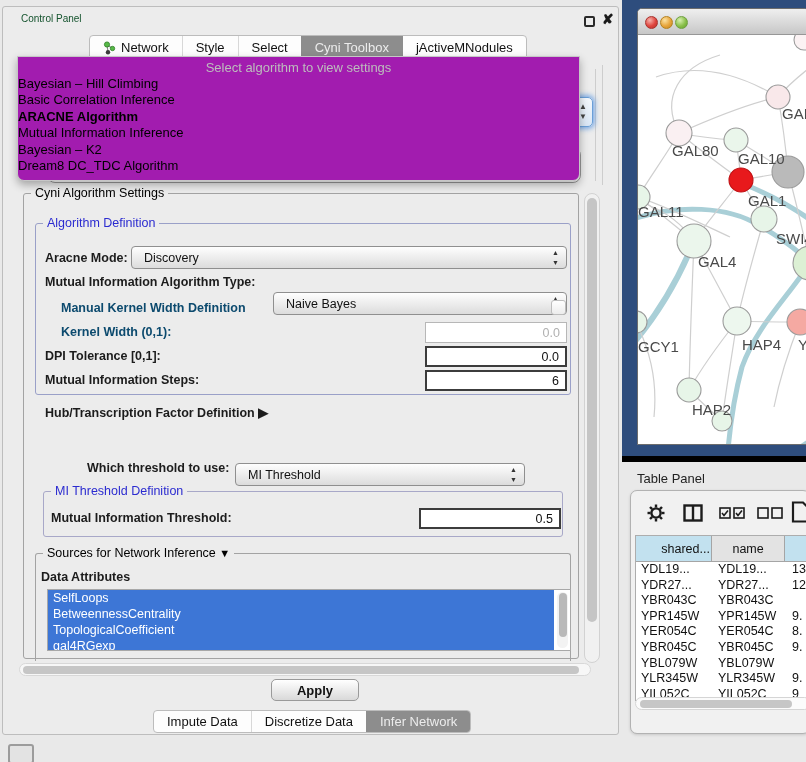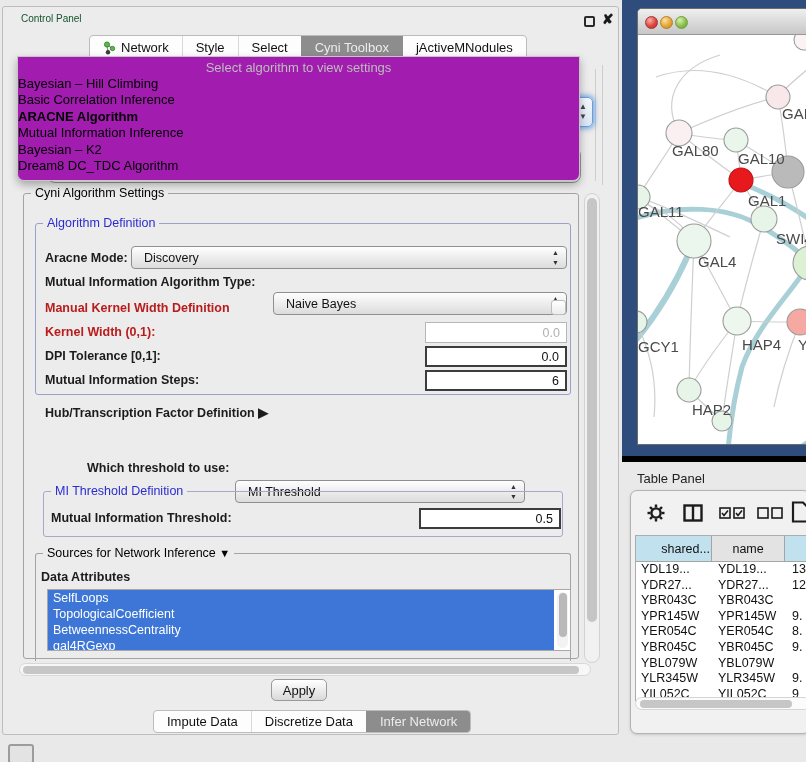--- a/index.html
+++ b/index.html
@@ -38,21 +38,21 @@
   .popup .ph { text-align:center; color:#bdbdbd; font-size:13px; line-height:16px; }
   .popup .it { font-size:13px; color:#000; line-height:16.4px; white-space:nowrap; }
   .popup .it.b { font-weight:bold; }
 
   
   .grp { position:absolute; border:1px solid #a3a3a3; border-radius:3px; }
   .grp-title { position:absolute; top:-8px; left:7px; background:#ececec; padding:0 4px; font-size:12.5px; white-space:nowrap; }
   .t-blue { color:#2b2bd0; }
   .t-green { color:#21c521; }
   .lbl { position:absolute; font-size:12.5px; font-weight:bold; color:#1c1c1c; white-space:nowrap; }
-  .lbl.dis { color:#b91c1c; }
+  .lbl.dis { color:#0c4a6e;margin-left:16px; }
   .combo { position:absolute; height:23px; background:linear-gradient(#fefefe,#dcdcdc);
            border:1px solid #8f8f8f; border-radius:4px; font-size:12.5px; color:#111;
            display:flex; align-items:center; padding-left:12px; }
   .combo .arrows { position:absolute; right:7px; top:1px; font-size:7px; line-height:10px; color:#333; text-align:center; }
   .field { position:absolute; height:21px; background:#fff; font-size:12.5px; color:#111;
            display:flex; align-items:center; justify-content:flex-end; padding-right:6px; }
   .field.strong { border:2px solid #3c3c3c; }
   .field.dis { border:1px solid #b7b7b7; color:#b0b0b0; }
   .checkbox { position:absolute; width:15px; height:15px; border:1px solid #bdbdbd; border-radius:3px;
               background:linear-gradient(#ffffff,#ececec); }
@@ -63,23 +63,23 @@
          border:1px solid #d8d8d8; border-radius:7px; }
   .hsb .thumb { position:absolute; left:3px; top:1.5px; width:556px; height:8px; background:#c6c6c6; border-radius:4px; }
 
   .listbox { position:absolute; left:44px; top:582px; width:524px; height:62px; background:#fff;
              border:1px solid #a8a8a8; overflow:hidden; }
   .listbox .row { height:16px; line-height:16px; font-size:12.5px; color:#fff; background:#3d76d6;
                   padding-left:5px; width:506px; }
   .list-vsb { position:absolute; right:2px; top:2px; width:11px; height:56px; background:#f3f3f3; border-radius:6px; }
   .list-vsb .thumb { position:absolute; left:1.5px; top:1px; width:8px; height:44px; background:#b9b9b9; border-radius:4px; }
 
-  .apply { position:absolute; left:268px; top:672px; width:56px; height:22px; border:1px solid #9a9a9a;
+  .apply { position:absolute; left:268px; top:672px; width:88px; height:22px; border:1px solid #9a9a9a;
            border-radius:5px; background:linear-gradient(#ffffff,#d9d9d9); font-size:13px; color:#111;
-           display:flex; align-items:center; justify-content:center; }
+           display:flex; align-items:center; justify-content:center;font-weight:bold; }
 
   .btabbar { position:absolute; left:150px; top:703px; height:23px; display:flex; background:#fdfdfd;
              border:1px solid #bcbcbc; border-radius:4px; overflow:hidden;justify-content:space-between; }
   .btabbar .tab { line-height:22px; }
 
   
   .desktop { position:absolute; left:622px; top:0; width:184px; height:456px; background:#2e4d7d; }
   .netwin { position:absolute; left:15px; top:8px; width:172px; height:437px; background:#fff;
             border:1px solid #6d6d6d; border-radius:5px 5px 0 0; overflow:hidden; }
   .nettitle { height:26px; background:linear-gradient(#efefef,#c7c7c7); border-bottom:1px solid #979797; position:relative; }
@@ -193,42 +193,42 @@
     <div class="field strong" style="left:422px;top:339px;width:142px;">0.0</div>
     <div class="lbl" style="left:42px;top:366px;">Mutual Information Steps:</div>
     <div class="field strong" style="left:422px;top:363px;width:142px;">6</div>
 
     <div class="lbl" style="left:42px;top:398px;">
       <span>Hub/Transcription Factor Definition</span>
       <span style="font-size:13px;"> ▶</span>
     </div>
 
     <div class="lbl" style="left:84px;top:454px;">Which threshold to use:</div>
-    <div class="combo" style="left:232px;top:473px;width:290px;">
+    <div class="combo" style="left:232px;top:456px;width:290px;">
       <span>MI Threshold</span>
       <span class="arrows">▲<br>▼</span>
     </div>
     <div class="grp" style="left:40px;top:484px;width:520px;height:46px;border-color:#a8a8c8;">
       <div class="grp-title t-blue">MI Threshold Definition</div>
     </div>
     <div class="lbl" style="left:48px;top:504px;">Mutual Information Threshold:</div>
     <div class="field strong" style="left:416px;top:501px;width:142px;text-align:right;">0.5</div>
 
     <div class="grp" style="left:32px;top:546px;width:536px;height:108px;border-bottom:none;border-radius:3px 3px 0 0;">
       <div class="grp-title">
         <span>Sources for Network Inference</span>
         <span style="font-size:11px;"> ▼</span>
       </div>
     </div>
     <div class="lbl" style="left:38px;top:563px;">Data Attributes</div>
     <div class="listbox">
       <div id="attr-items">
           <div class="row">SelfLoops</div>
+          <div class="row">BetweennessCentrality</div>
           <div class="row">TopologicalCoefficient</div>
-          <div class="row">BetweennessCentrality</div>
           <div class="row">gal4RGexp</div>
         </div>
       <div class="list-vsb">
           <div class="thumb"></div>
         </div>
     </div>
 
     <div class="vsb">
         <div class="thumb"></div>
       </div>

